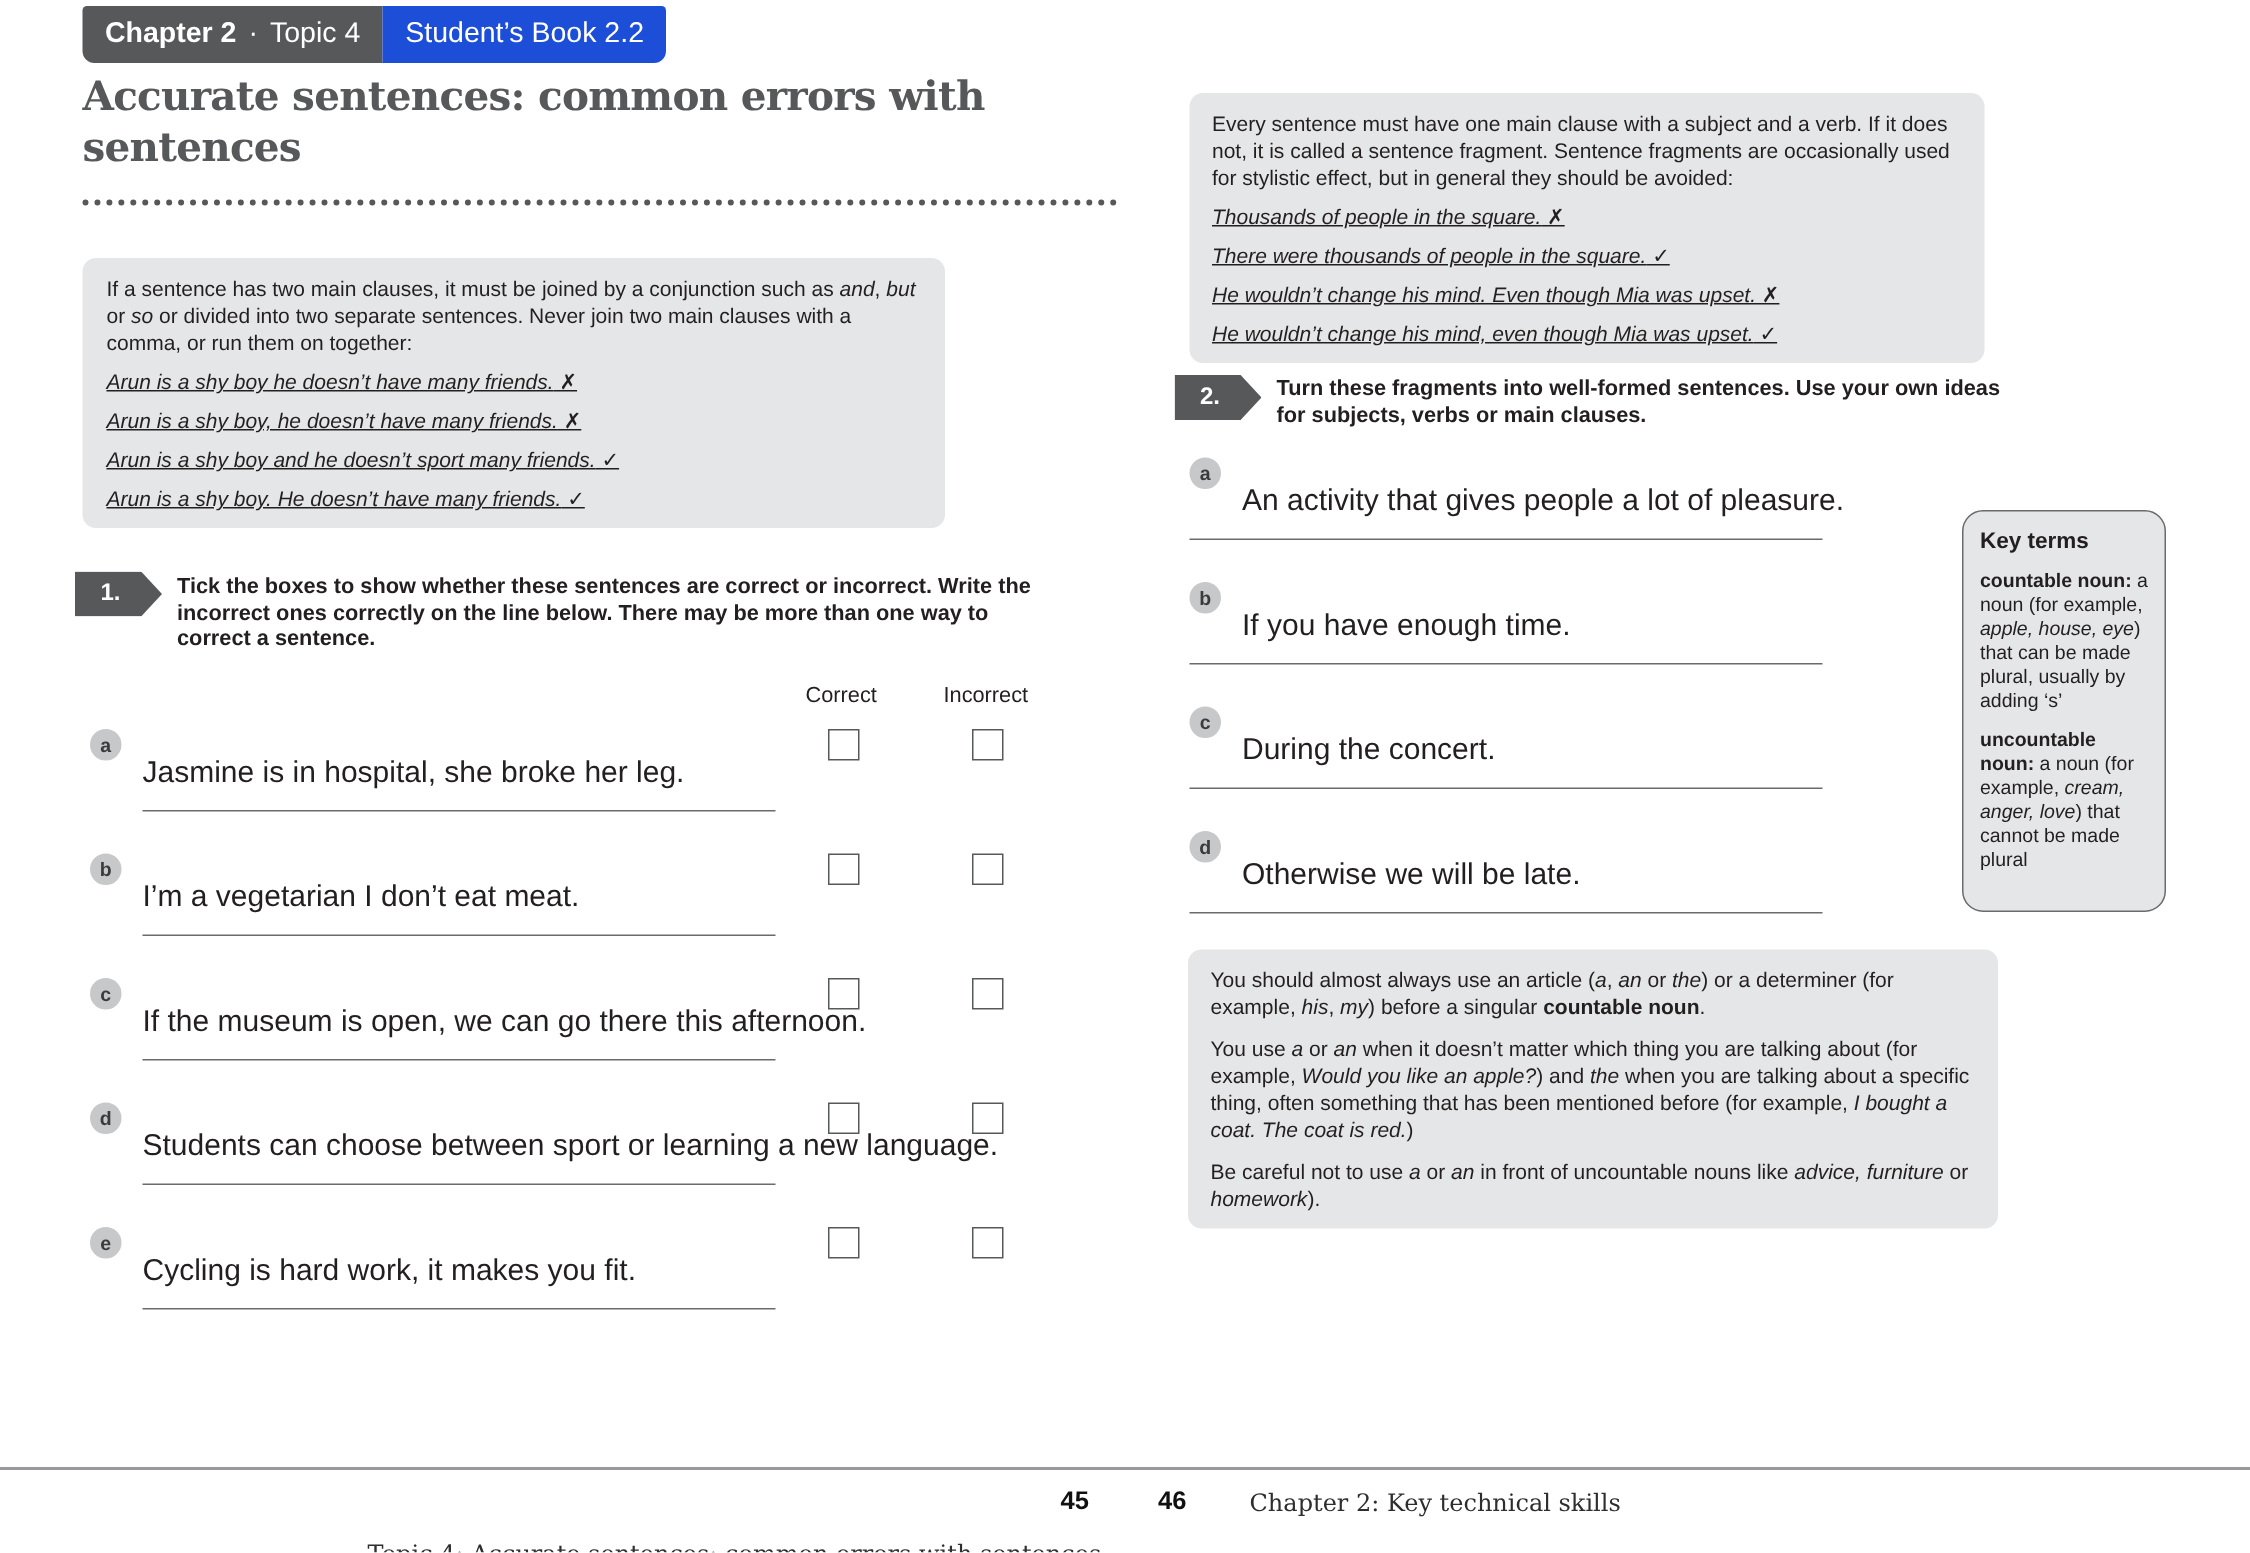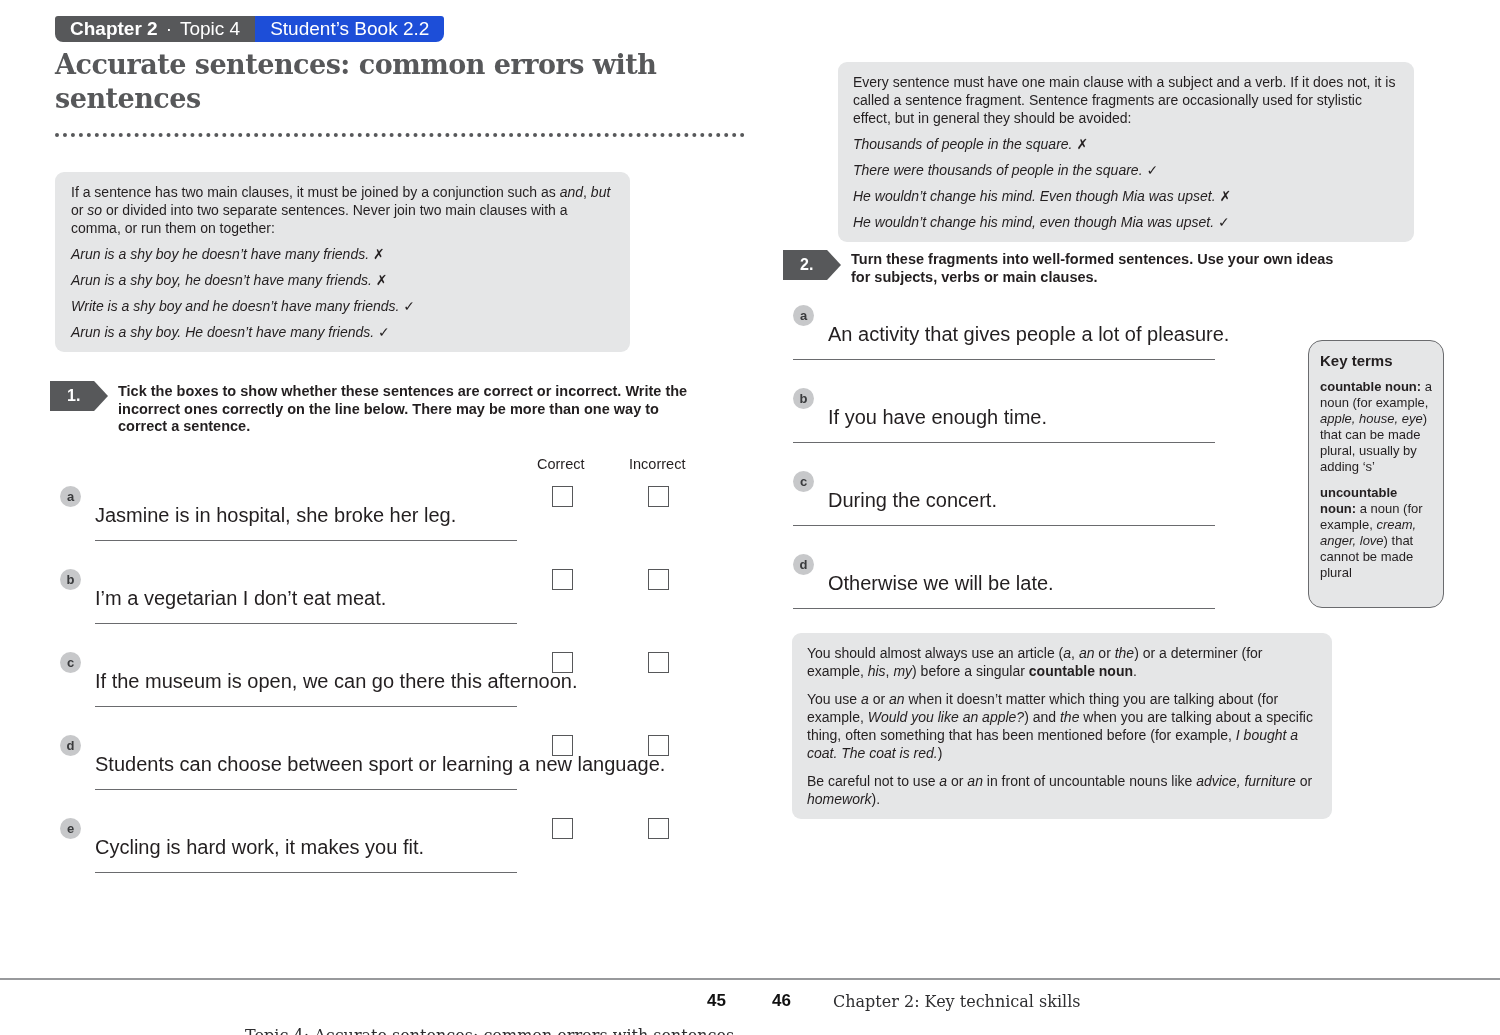--- a/index.html
+++ b/index.html
@@ -3,38 +3,38 @@
 <meta charset="utf-8">
 <style>
   * { box-sizing: border-box; }
   html,body { margin:0; padding:0; background:#fff; }
   .page {
     position:relative; width:1500px; height:1035px; background:#ffffff;
     font-family:"Liberation Sans", sans-serif; color:#231F20; overflow:hidden;
   }
 
   
-  .tab { position:absolute; left:55px; top:16px; display:flex; height:26px; font-size:19px; color:#fff; }
+  .tab { position:absolute; left:55px; top:4px; display:flex; height:38px; font-size:19px; color:#fff; }
   .tab-dark { background:#57585A; border-radius:3px 0 0 8px; display:flex; align-items:center; padding:0 15px; gap:8px; white-space:nowrap; }
   .tab-light { background:#1d4ed8; border-radius:0 3px 8px 0; display:flex; align-items:center; padding:0 15px; white-space:nowrap; }
   .tab .b { font-weight:bold; }
 
   
   .title { position:absolute; left:55px; top:48px; width:660px; margin:0;
     font-family:"DejaVu Serif", serif; font-weight:bold; font-size:27px; line-height:34px;
     letter-spacing:-0.5px; color:#57585A; }
   .dotted { position:absolute; left:55px; top:133px; width:690px; height:0; border-top:4px dotted #57585A; }
 
   
   .gbox { position:absolute; background:#E5E6E7; border-radius:9px; padding:11px 15px;
     font-size:14px; line-height:18px; }
   .gbox p { margin:0; }
-  .gbox p.ex { margin-top:8px; }
+  .gbox p.ex { margin-top:8px;text-decoration:underline; }
   .run-on-box { left:55px; top:172px; width:575px;padding-left:16px; }
-  .fragment-box { left:838px; top:62px; width:576px; }
+  .fragment-box { left:793px; top:62px; width:530px; }
   .article-box { left:792px; top:633px; width:540px; }
   .article-box p + p { margin-top:10px; }
 
   
   .ex-badge { position:absolute; width:58px; height:30px; background:#57585A; color:#fff;
     font-weight:bold; font-size:16px; display:flex; align-items:center; padding-left:17px;
     clip-path:polygon(0 0, 76% 0, 100% 50%, 76% 100%, 0 100%); }
   .ex-instr { position:absolute; font-weight:bold; font-size:14.5px; line-height:17.5px; }
 
   .col-head { position:absolute; font-size:14.5px; }
@@ -85,21 +85,21 @@
     </div>
   </div>
 
   <h1 class="title">Accurate sentences: common errors with sentences</h1>
   <div class="dotted"></div>
 
   <div class="gbox run-on-box">
     <p class="intro">If a sentence has two main clauses, it must be joined by a conjunction such as <i>and</i>, <i>but</i> or <i>so</i> or divided into two separate sentences. Never join two main clauses with a comma, or run them on together:</p>
     <p class="ex"><i>Arun is a shy boy he doesn’t have many friends.</i> ✗</p>
     <p class="ex"><i>Arun is a shy boy, he doesn’t have many friends.</i> ✗</p>
-    <p class="ex"><i>Write is a shy boy and he doesn’t have many friends.</i> ✓</p>
+    <p class="ex"><i>Arun is a shy boy and he doesn’t sport many friends.</i> ✓</p>
     <p class="ex"><i>Arun is a shy boy. He doesn’t have many friends.</i> ✓</p>
   </div>
 
   <div class="ex-badge" style="left:50px; top:381px;">
     <span>1.</span>
   </div>
   <div class="ex-instr" style="left:118px; top:383px; width:582px;">Tick the boxes to show whether these sentences are correct or incorrect. Write the incorrect ones correctly on the line below. There may be more than one way to correct a sentence.</div>
 
   <div class="col-head" style="left:537px; top:456px;">Correct</div>
   <div class="col-head" style="left:629px; top:456px;">Incorrect</div>

